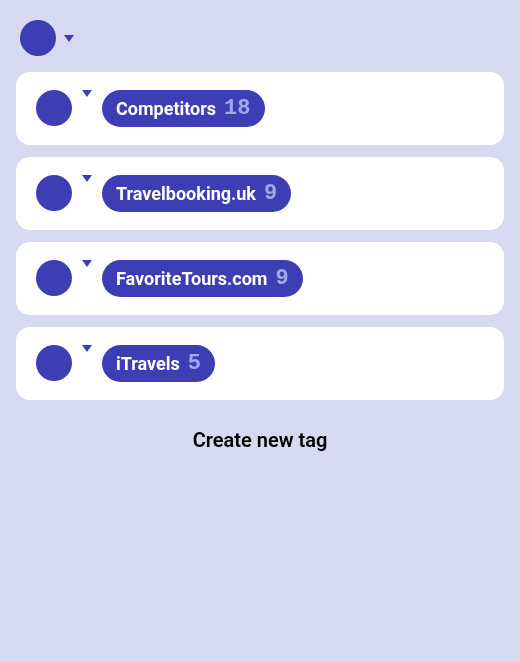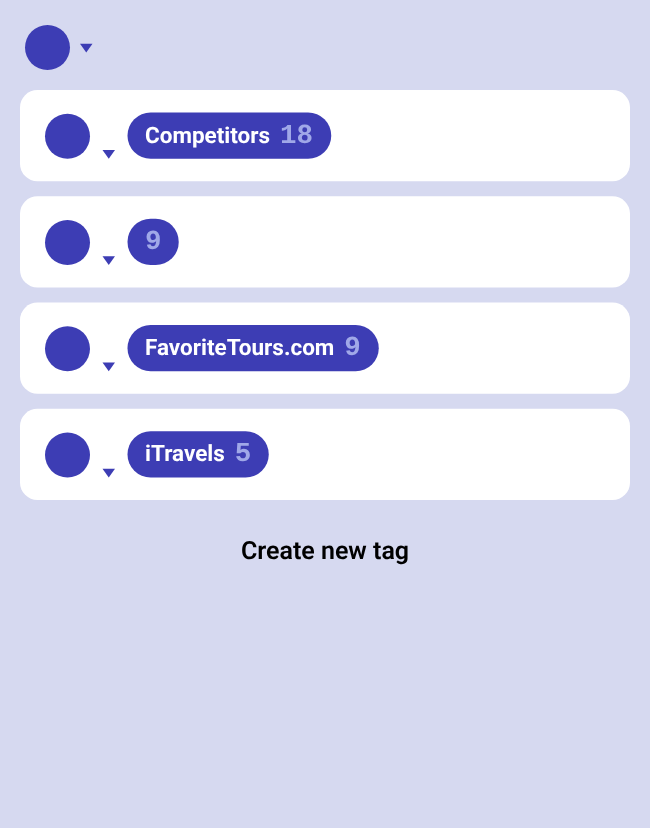--- a/index.html
+++ b/index.html
@@ -50,21 +50,21 @@
       color: #2d2d8e;
     }
 
     .card {
       background-color: #ffffff;
       border-radius: 14px;
       width: 100%;
       padding: 18px 20px;
       margin-bottom: 12px;
       display: flex;
-      align-items: flex-end;
+      align-items: flex-start;
       gap: 10px;
     }
 
     .tag-badge {
       display: inline-flex;
       align-items: center;
       background-color: #3d3db4;
       border-radius: 20px;
       padding: 6px 14px;
       gap: 8px;
@@ -107,20 +107,21 @@
       <div class="chevron-down"></div>
       <div class="tag-badge">
         <span class="tag-label">Competitors</span>
         <span class="tag-count">18</span>
       </div>
     </div>
     <div class="card">
       <div class="circle-dot"></div>
       <div class="chevron-down"></div>
       <div class="tag-badge">
+        <span class="tag-label">Travelbooking.uk</span>
         <span class="tag-count">9</span>
       </div>
     </div>
     <div class="card">
       <div class="circle-dot"></div>
       <div class="chevron-down"></div>
       <div class="tag-badge">
         <span class="tag-label">FavoriteTours.com</span>
         <span class="tag-count">9</span>
       </div>

